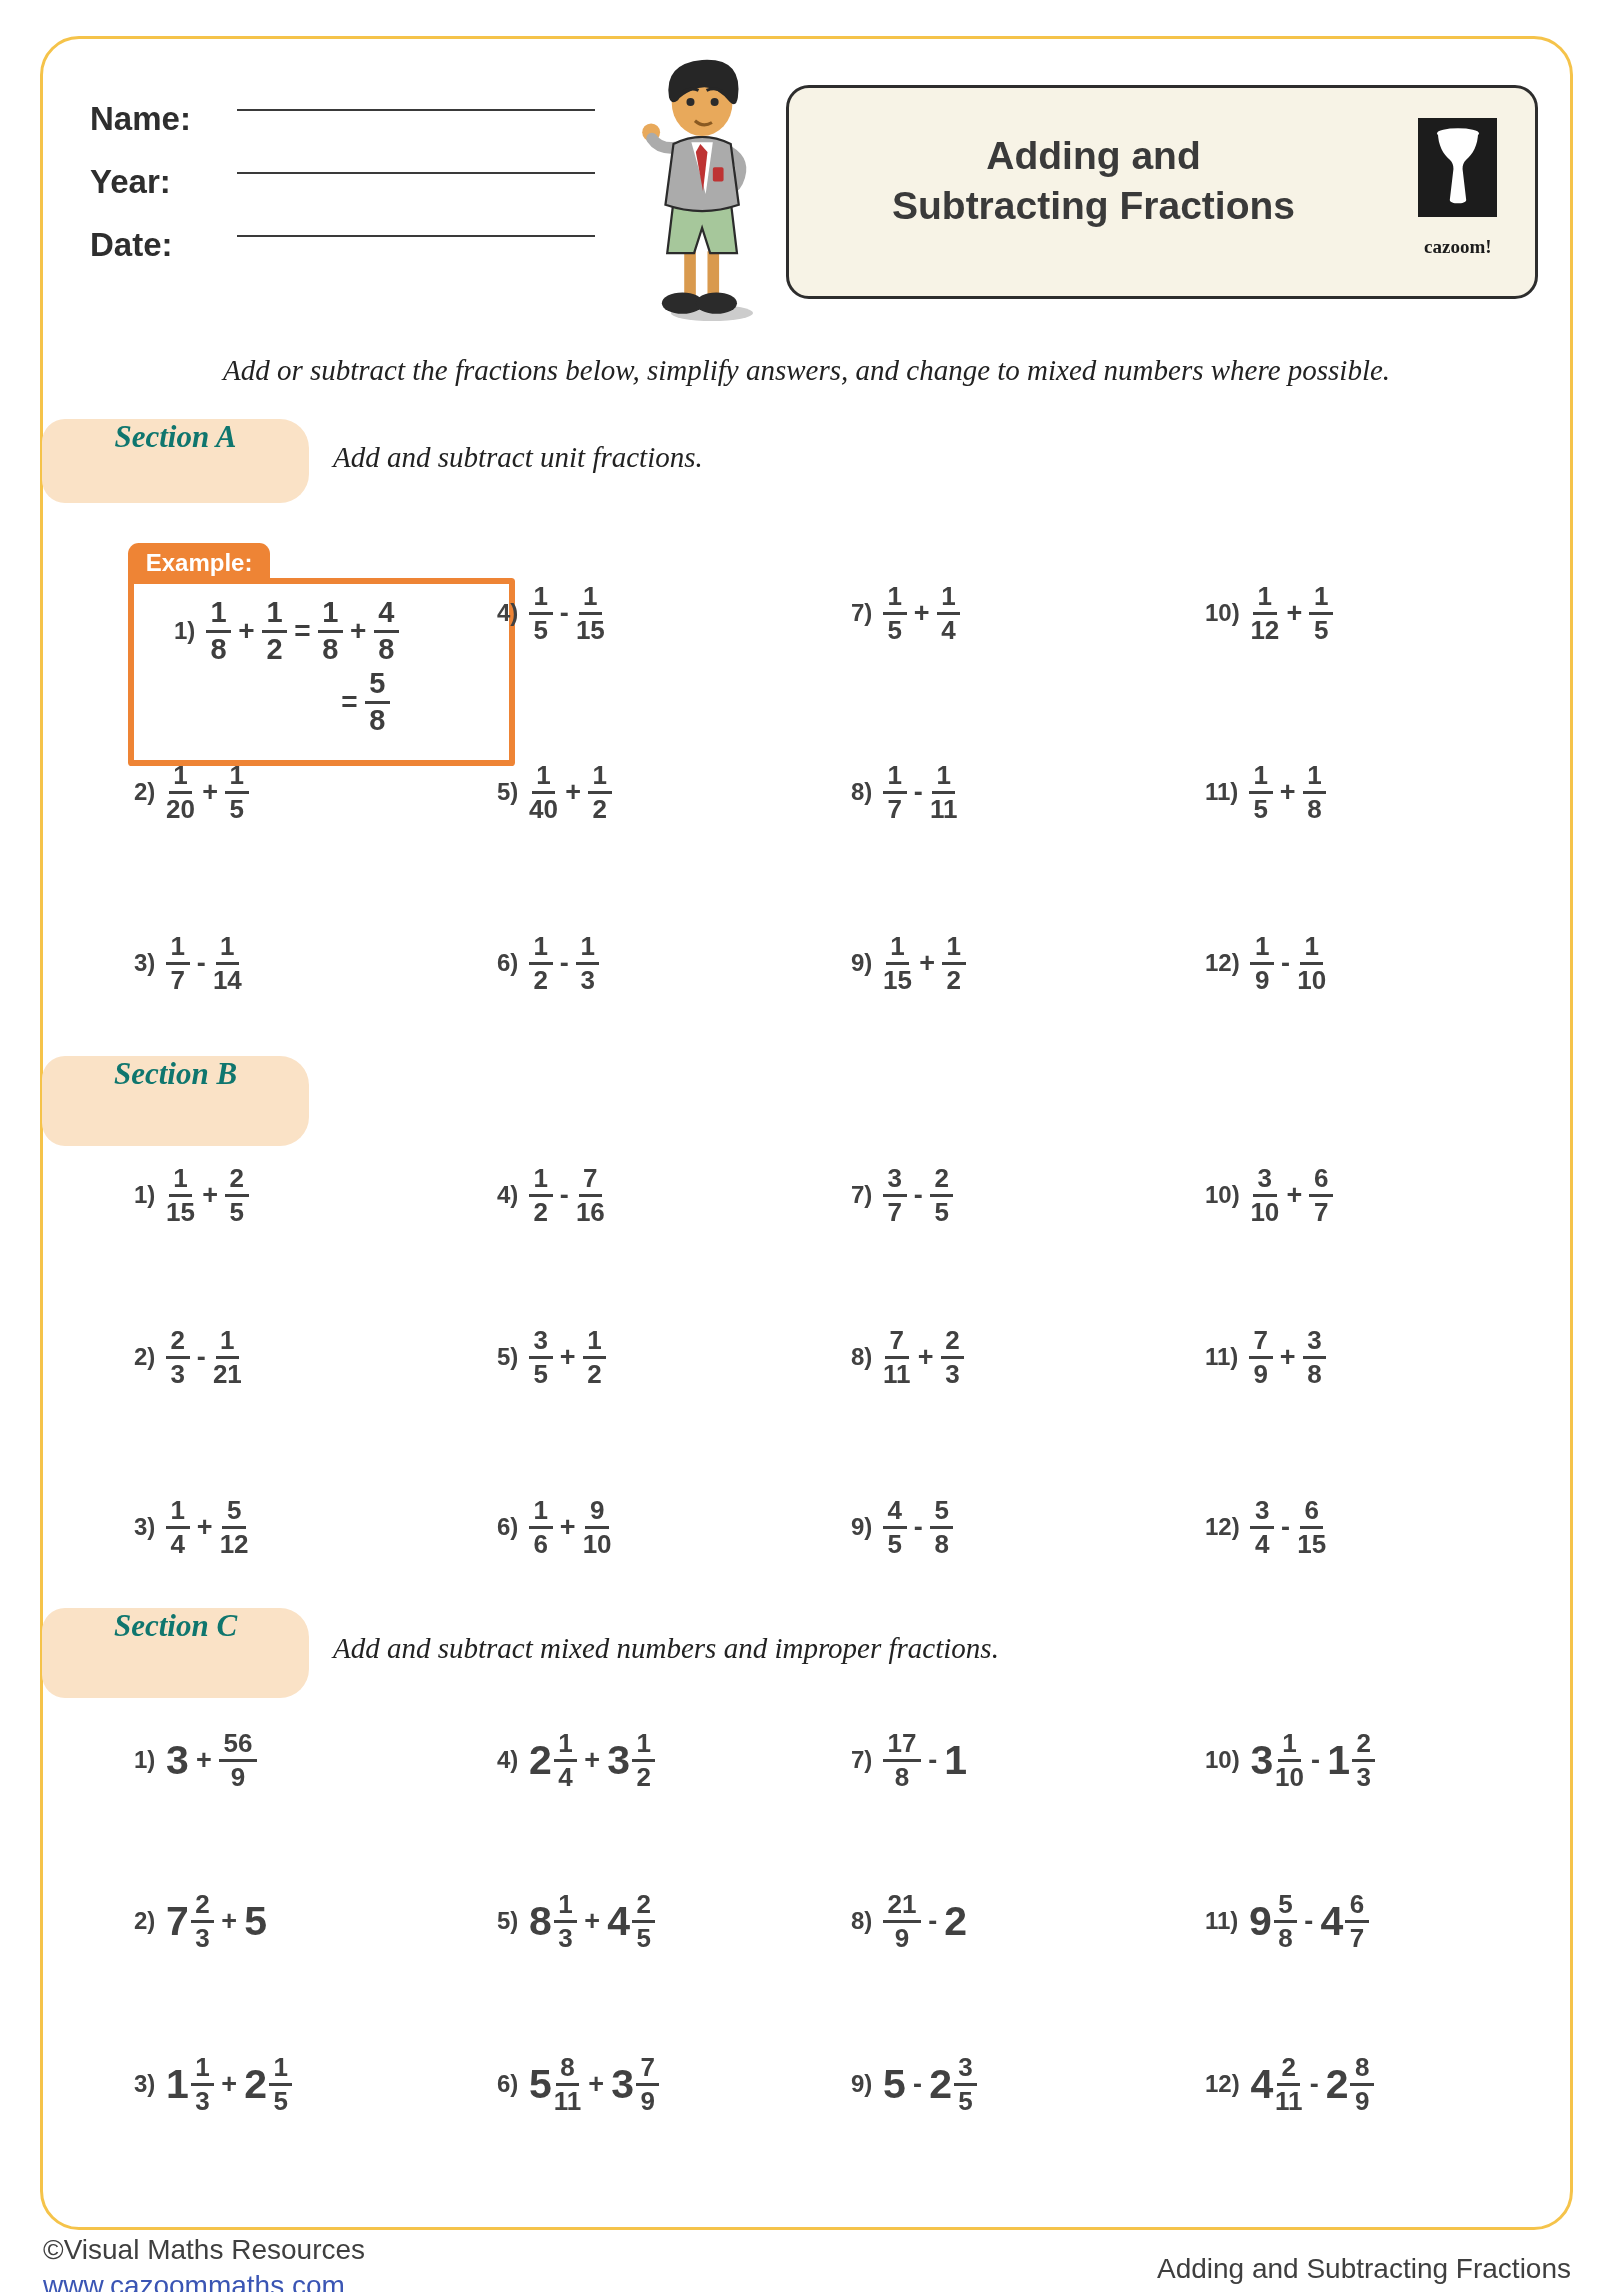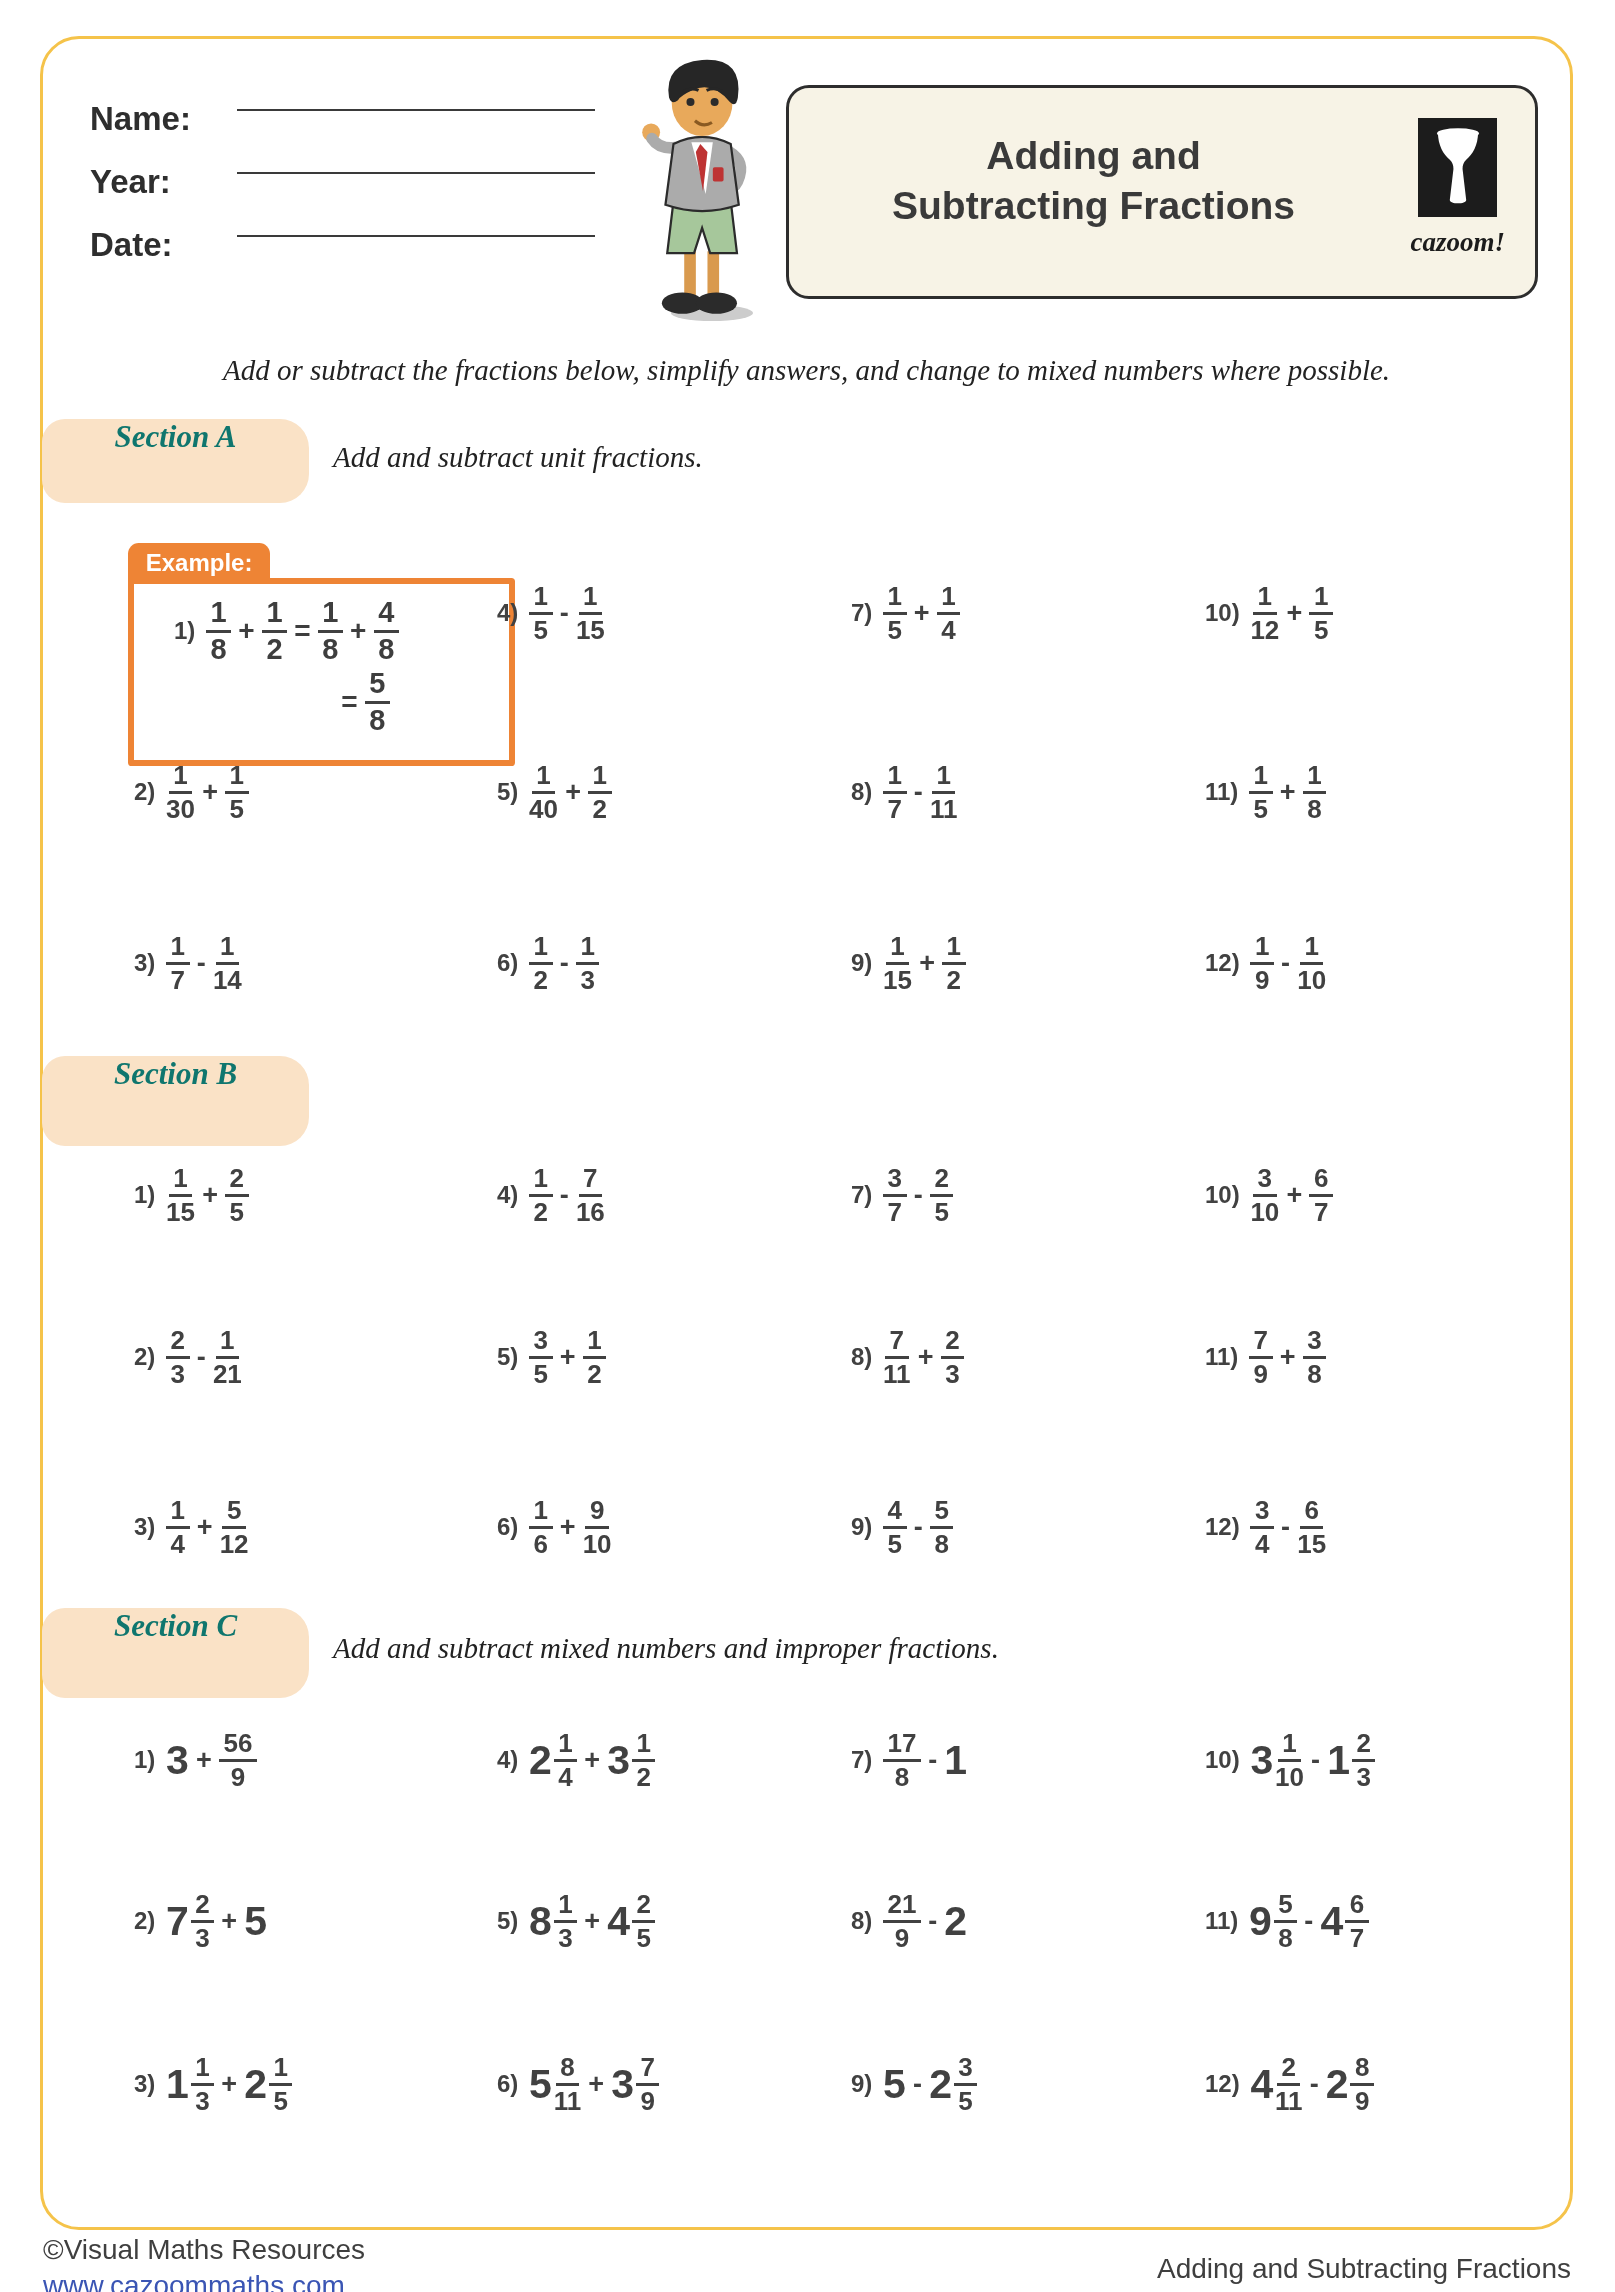--- a/index.html
+++ b/index.html
@@ -12,21 +12,21 @@
   .field{position:absolute;left:90px;display:flex;align-items:center;}
   .field .flabel{font-size:33px;font-weight:bold;color:#2e2e2e;}
   .fline{position:absolute;border-bottom:2.7px solid #3a3a3a;width:358px;left:237px;}
 
   .titlebox{position:absolute;left:786px;top:85px;width:746px;height:208px;background:#F7F3E6;
             border:3.6px solid #2D2D2D;border-radius:23px;}
   .titletext{position:absolute;left:27px;top:43px;width:555px;text-align:center;
              font-size:39px;font-weight:bold;color:#3a3a3a;line-height:1.28;}
   .logo{position:absolute;right:19.7px;top:30px;width:115px;text-align:center;}
   .logo .sq{width:79px;height:99px;background:#1c1c1c;margin:0 auto;display:flex;align-items:center;justify-content:center;}
-  .logo .ltext{font-family:"Liberation Serif",serif;font-weight:bold;font-size:27px;color:#1c1c1c;margin-top:10px;font-style:italic;}
+  .logo .ltext{font-family:"Liberation Serif",serif;font-weight:bold;font-size:19px;color:#1c1c1c;margin-top:19px;}
 
   .instruction{position:absolute;left:40px;top:354px;width:1533px;text-align:center;
                font-family:"Liberation Serif",serif;font-style:italic;font-size:29px;color:#222;}
 
   .pill{position:absolute;left:42px;width:267px;background:#FAE2C6;border-radius:23px 29px 29px 23px;
         display:flex;align-items:flex-start;justify-content:center;
         font-family:"Liberation Serif",serif;font-style:italic;font-weight:bold;font-size:31px;color:#0f766e;}
   .sdesc{position:absolute;left:333px;font-family:"Liberation Serif",serif;font-style:italic;
          font-size:29px;color:#222;}
 
@@ -217,21 +217,21 @@
             </span>
           </div>
         </div>
       </div>
       <div class="prow" style="top: 734px;">
         <div class="pcell">
           <div class="prob">
             <span class="pnum">2)</span>
             <span class="frac">
               <span class="n">1</span>
-              <span class="d">30</span>
+              <span class="d">20</span>
             </span>
             <span class="op">+</span>
             <span class="frac">
               <span class="n">1</span>
               <span class="d">5</span>
             </span>
           </div>
         </div>
         <div class="pcell">
           <div class="prob">

